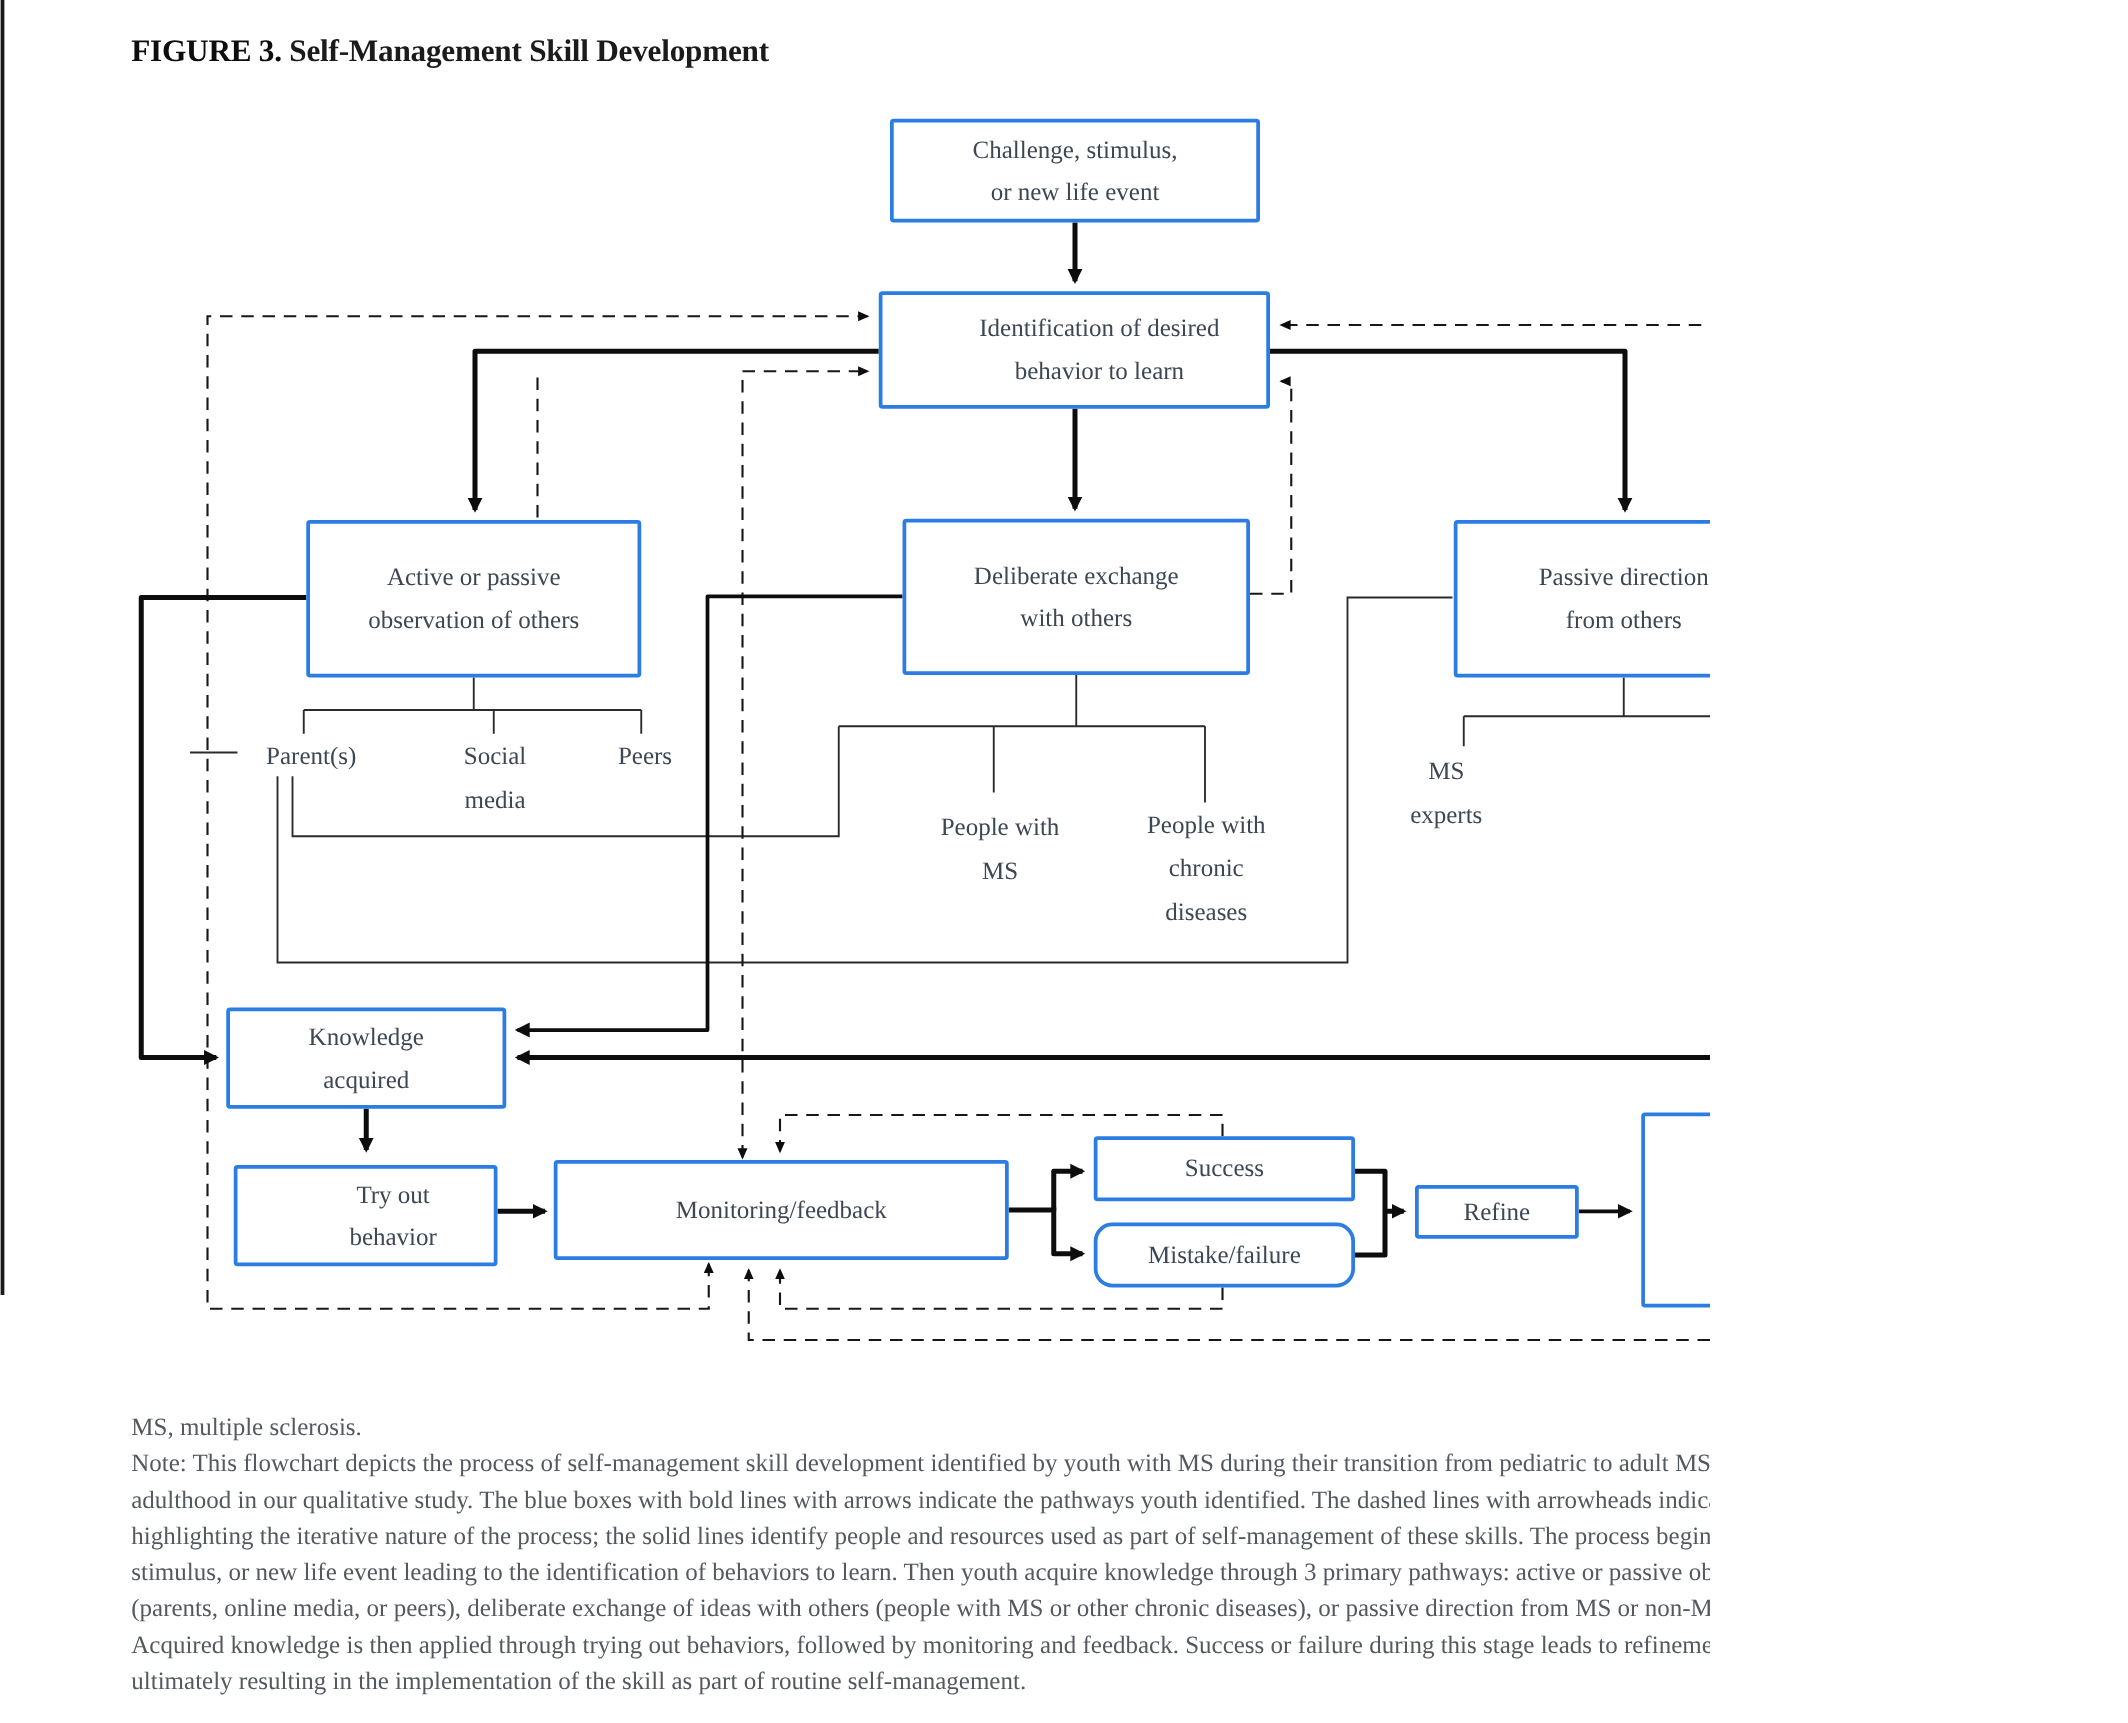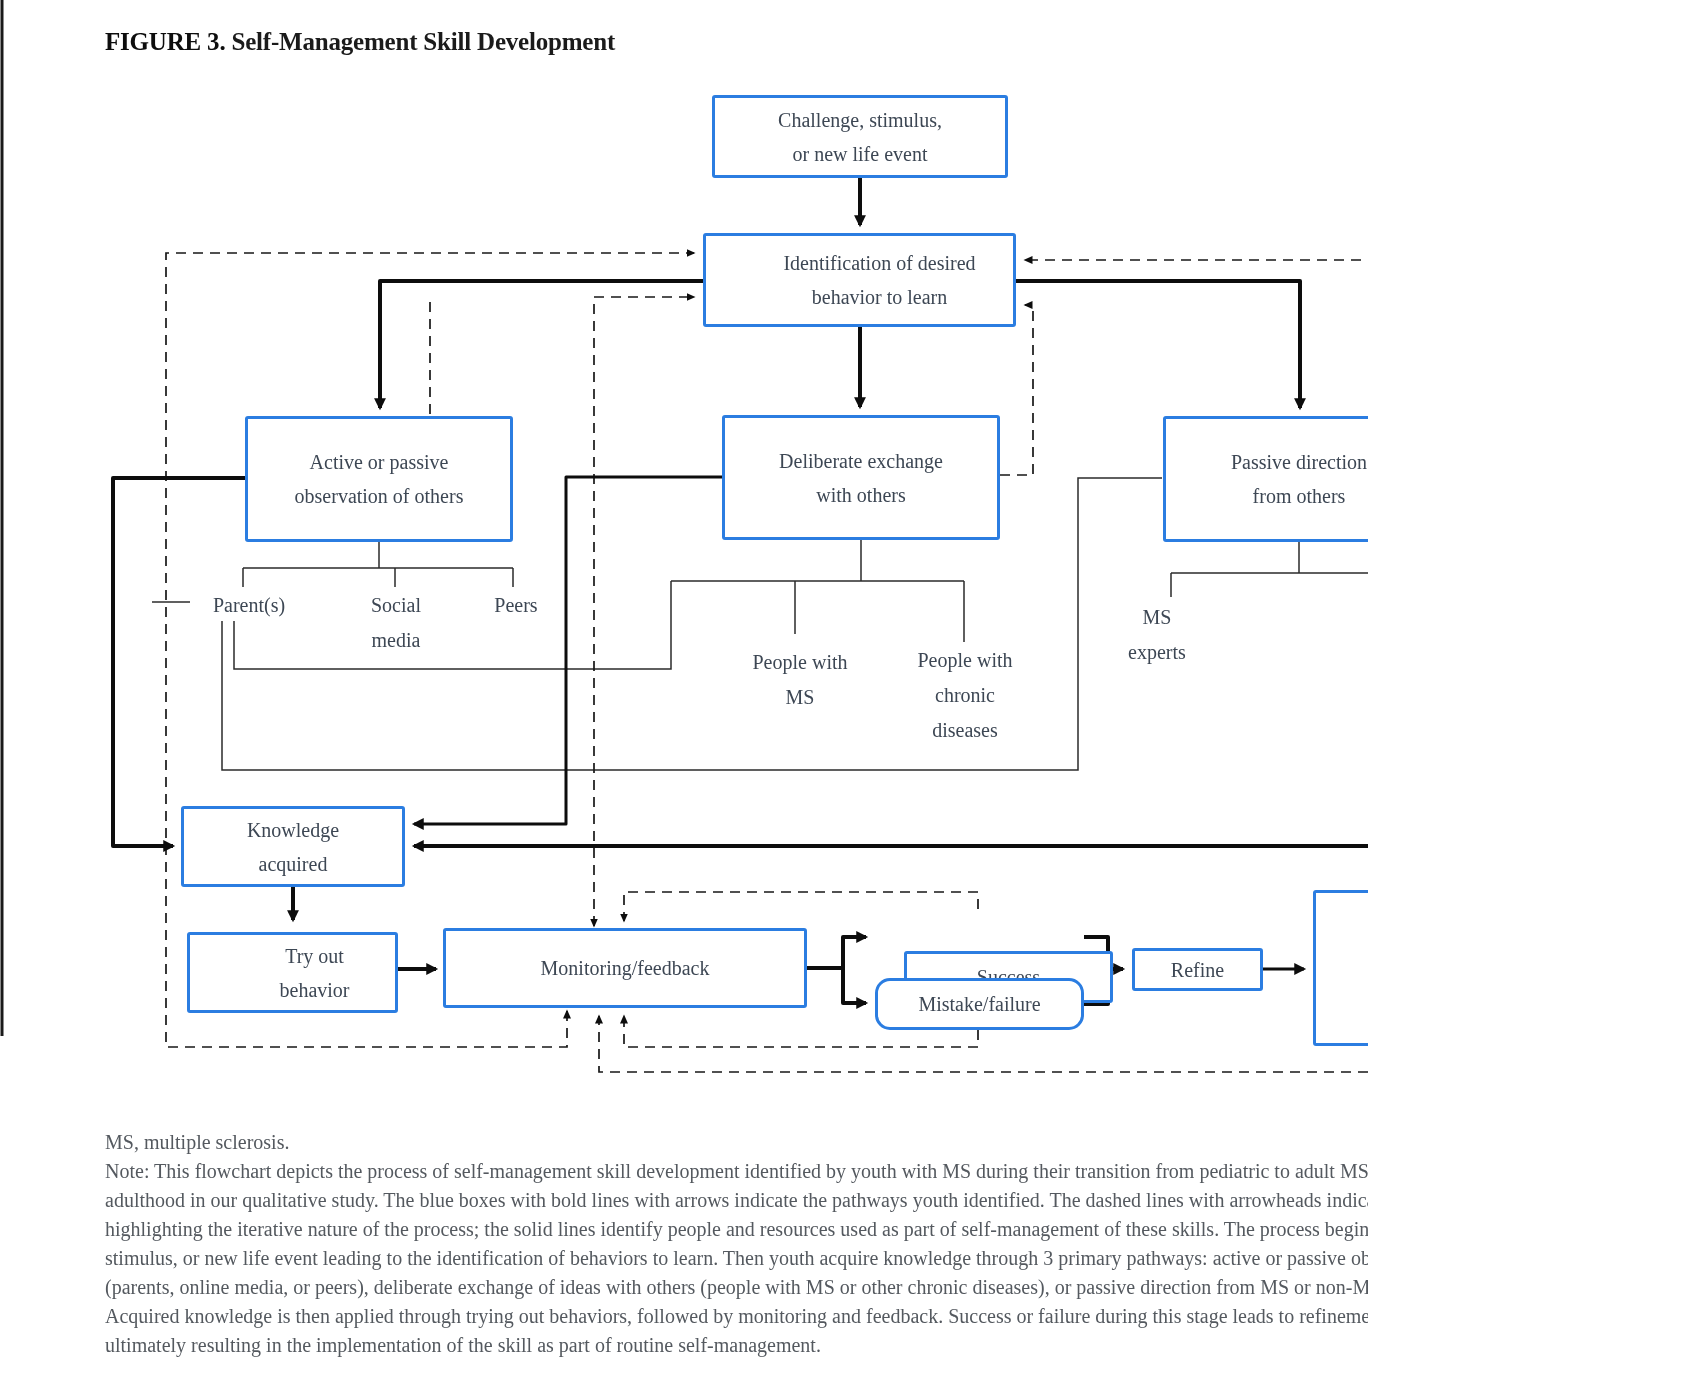--- a/index.html
+++ b/index.html
@@ -107,21 +107,21 @@
 observation of others</div>
   <div class="node" style="left:722px;top:415px;width:278px;height:125px;">Deliberate exchange
 with others</div>
   <div class="node" style="left:1163px;top:416px;width:272px;height:126px;">Passive direction
 from others</div>
   <div class="node" style="left:181px;top:806px;width:224px;height:81px;">Knowledge
 acquired</div>
   <div class="node" style="left:187px;top:932px;width:211px;height:81px;padding-left:44px;">Try out
 behavior</div>
   <div class="node" style="left:443px;top:928px;width:364px;height:80px;">Monitoring/feedback</div>
-  <div class="node" style="left:875px;top:951px;width:209px;height:52px;margin-left:29px;">Success</div>
+  <div class="node" style="left:875px;top:909px;width:209px;height:52px;">Success</div>
   <div class="node" style="left:875px;top:978px;width:209px;height:52px;border-radius:15px;">Mistake/failure</div>
   <div class="node" style="left:1132px;top:948px;width:131px;height:43px;">Refine</div>
   <div class="node" style="left:1313px;top:890px;width:223px;height:156px;">Implement as
 routine skill</div>
 
   <div class="flabel" style="left:249px;top:588px;">Parent(s)</div>
   <div class="flabel" style="left:396px;top:588px;">Social
 media</div>
   <div class="flabel" style="left:516px;top:588px;">Peers</div>
   <div class="flabel" style="left:800px;top:645px;">People with

